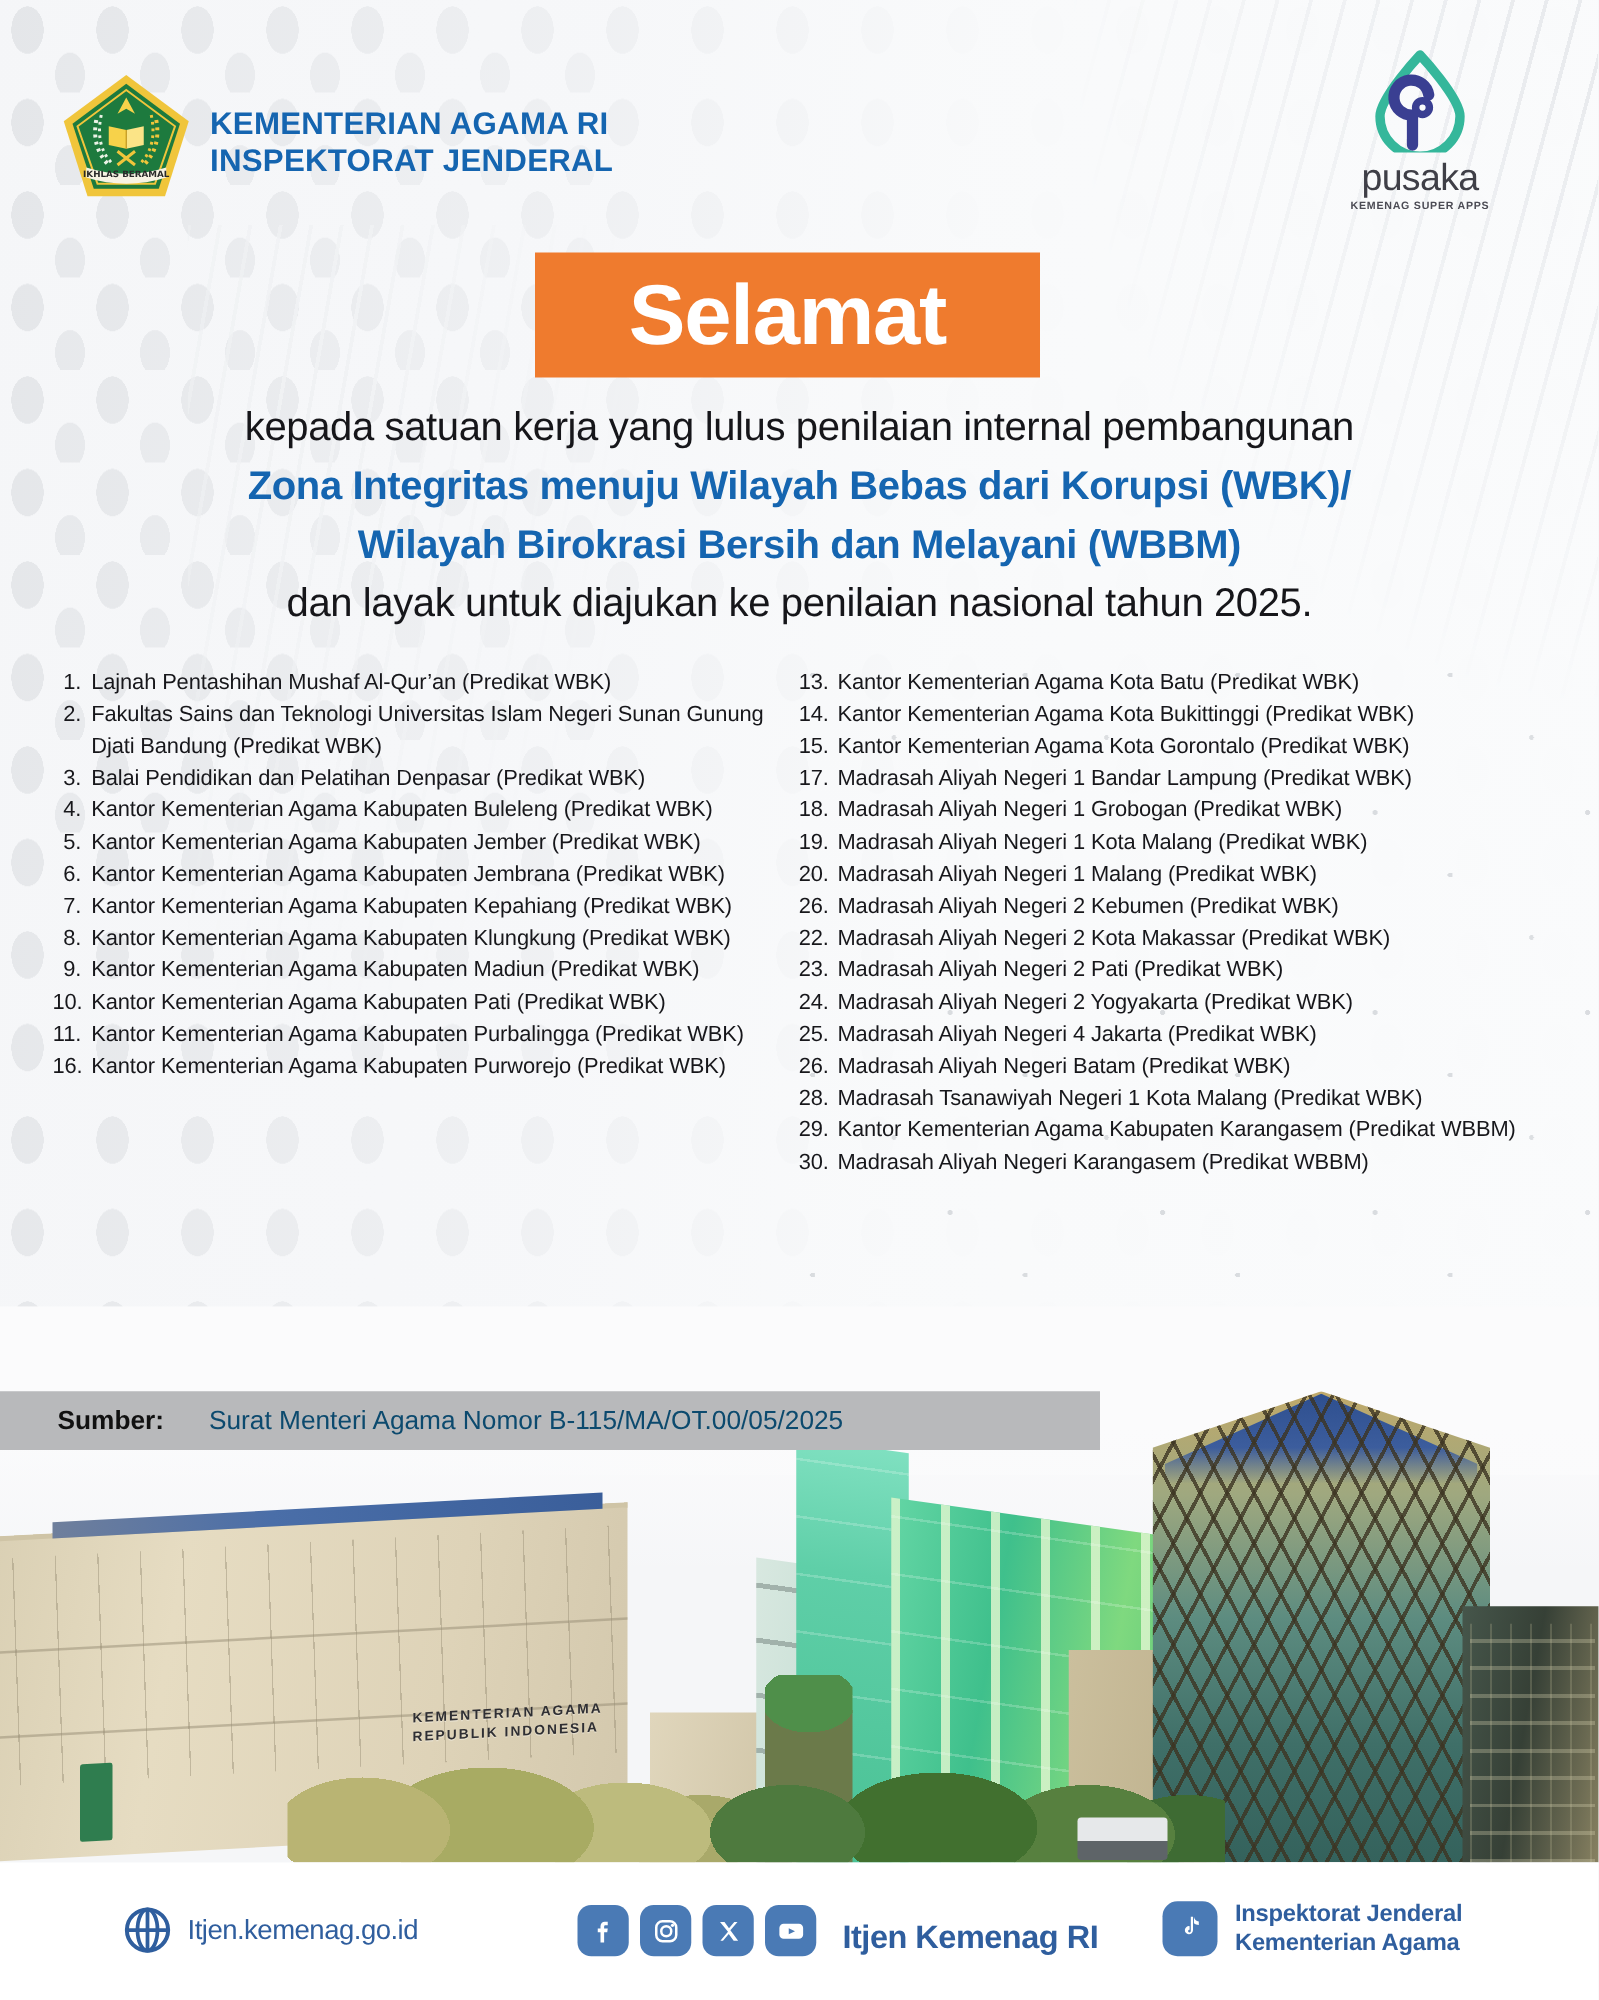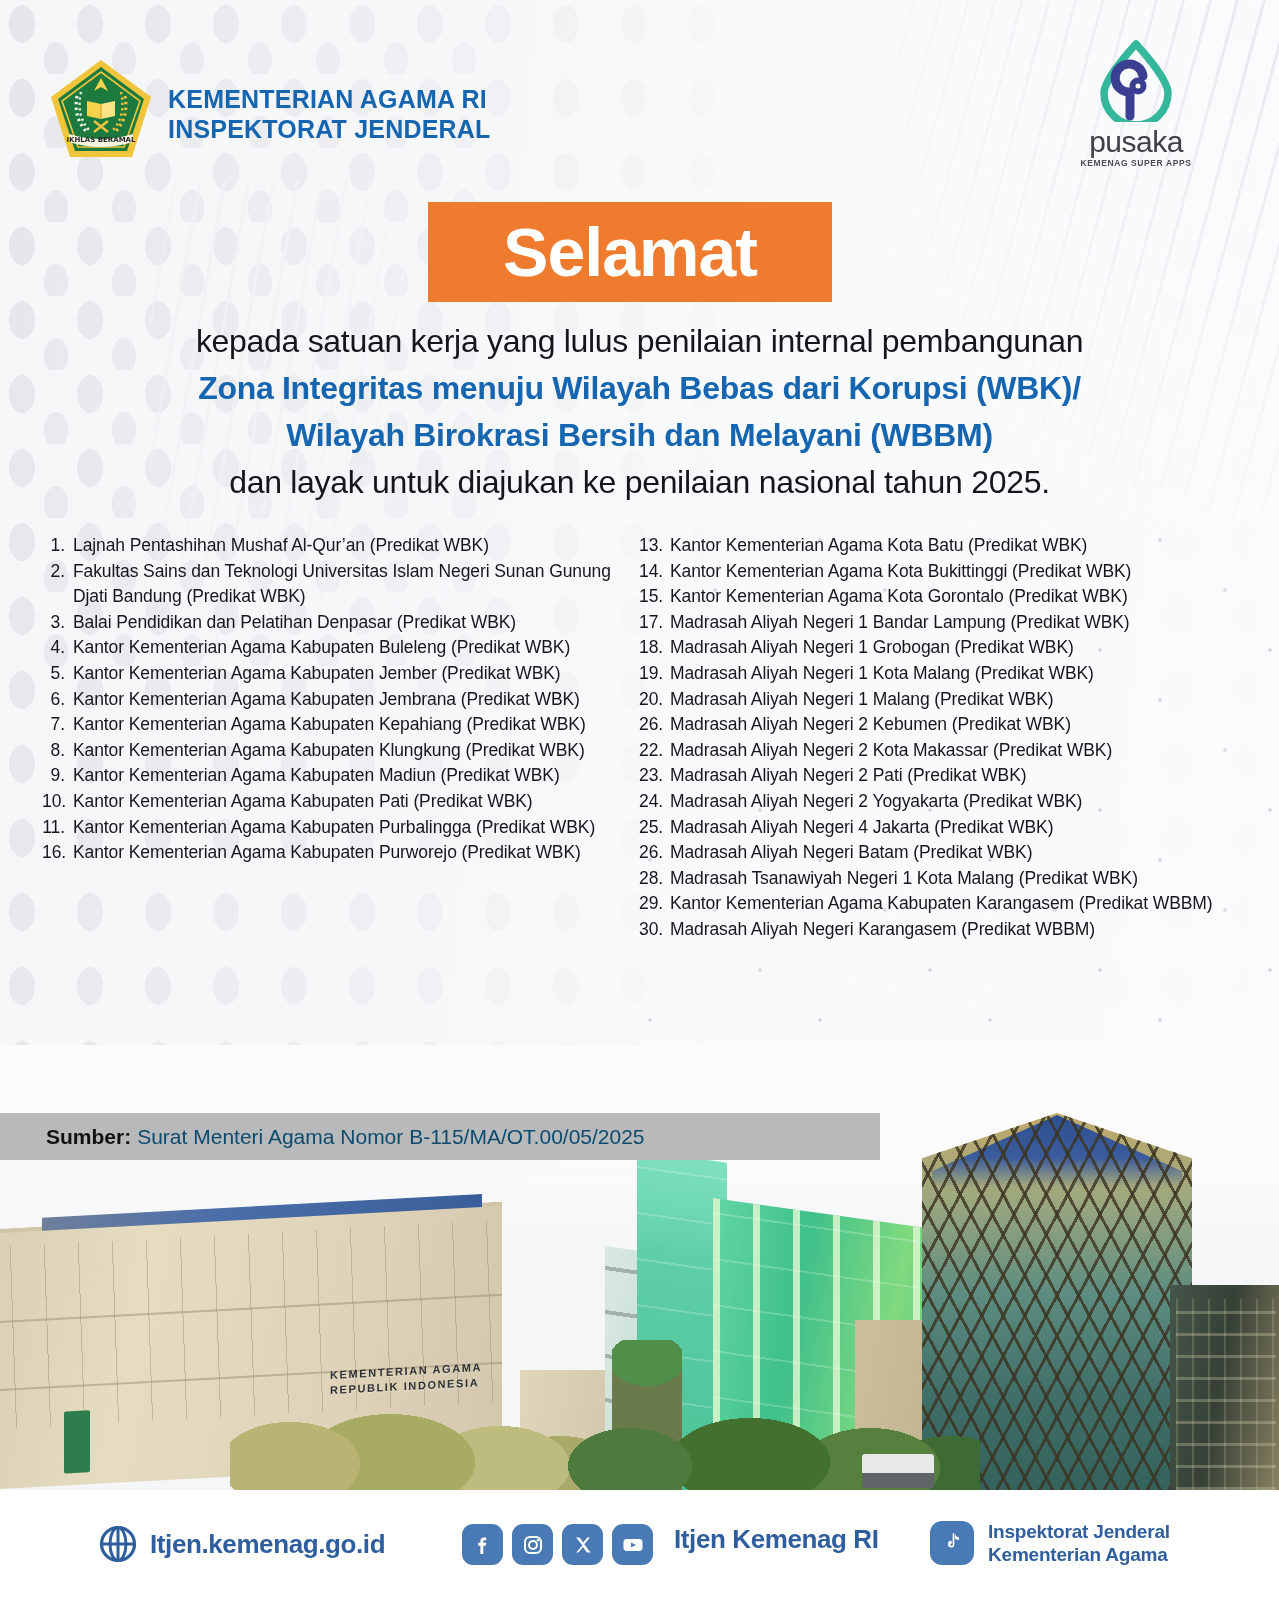--- a/index.html
+++ b/index.html
@@ -171,20 +171,21 @@
 
   
   .sumber-bar {
     position: absolute;
     left: 0; top: 1113px;
     width: 880px; height: 47px;
     background: #b8b9bb;
     display: flex; align-items: center;
     padding-left: 46px;
     z-index: 4;
+    gap: 30px;
   }
   .sumber-bar b { font-size: 21px; color: #111; font-weight: bold; }
   .sumber-bar span { font-size: 21px; color: #0c4a6e; font-weight: 400; margin-left: 6px; }
 
   
   .photoband {
     position: absolute;
     left: 0; top: 1045px; width: 1279px; height: 445px;
     overflow: hidden;
     z-index: 2;
@@ -332,25 +333,25 @@
     left: 0; bottom: 0; width: 1279px; height: 110px;
     background: #ffffff;
     display: flex; align-items: center;
     z-index: 5;
   }
   .foot-web {
     position: absolute; left: 98px; top: 34px;
     display: flex; align-items: center; gap: 12px;
   }
   .foot-web .label {
-    color: #2f5e9e; font-weight: bold; font-size: 26px; letter-spacing: -0.4px;
+    color: #2f5e9e; font-weight: normal; font-size: 22px; letter-spacing: -0.4px;
   }
   .foot-social {
     position: absolute; left: 462px; top: 34px;
-    display: flex; align-items: flex-start; gap: 9px;
+    display: flex; align-items: flex-end; gap: 9px;
   }
   .sq {
     width: 41px; height: 41px; border-radius: 11px;
     background: #4a7ab5;
     display: flex; align-items: center; justify-content: center;
     color: #fff;
   }
   .foot-social .label {
     color: #2f5e9e; font-weight: bold; font-size: 26px;
     margin-left: 12px; letter-spacing: -0.4px;

